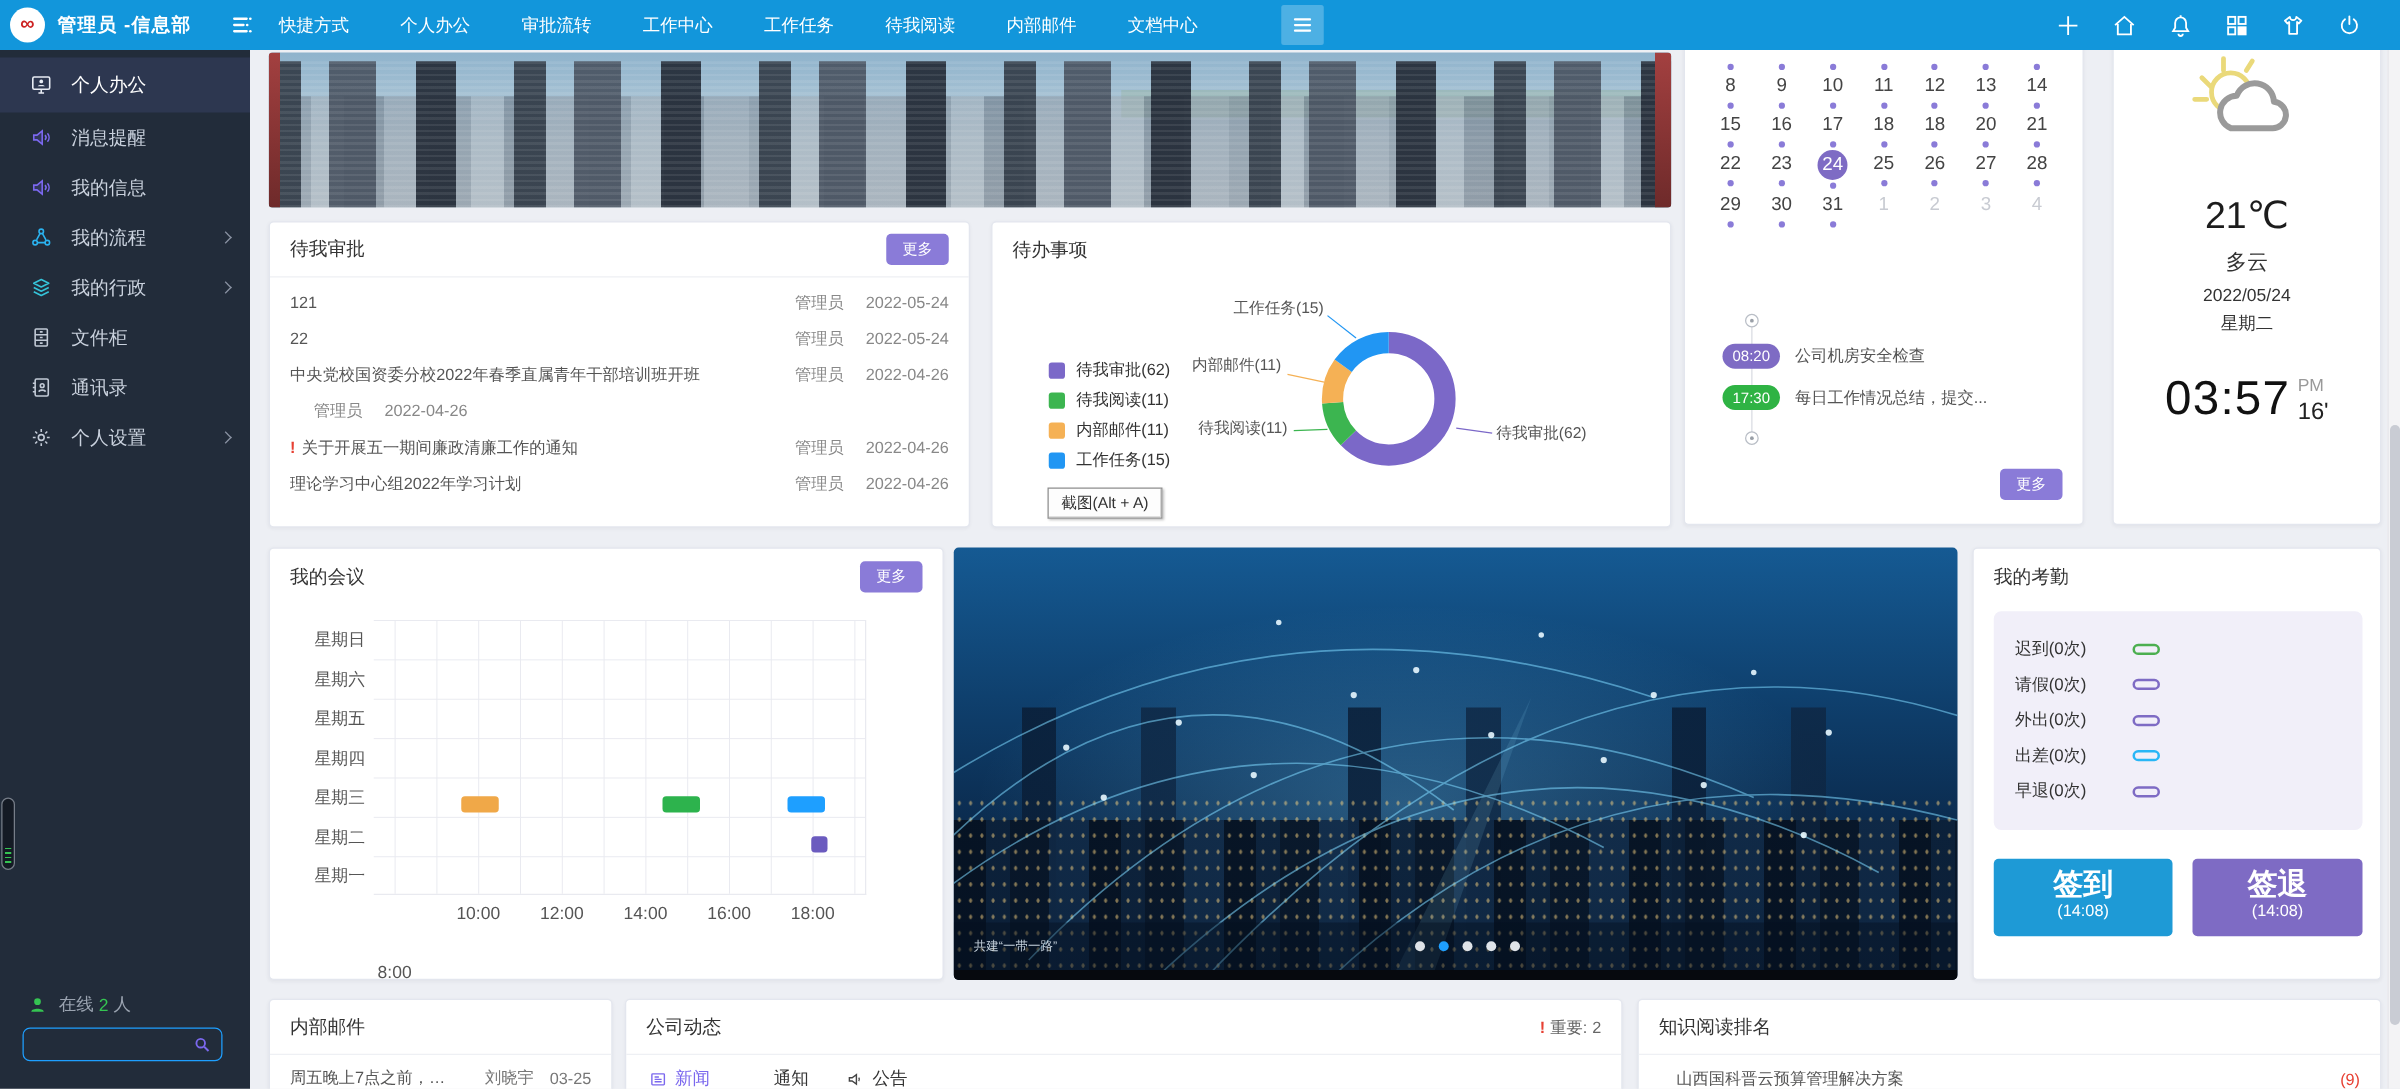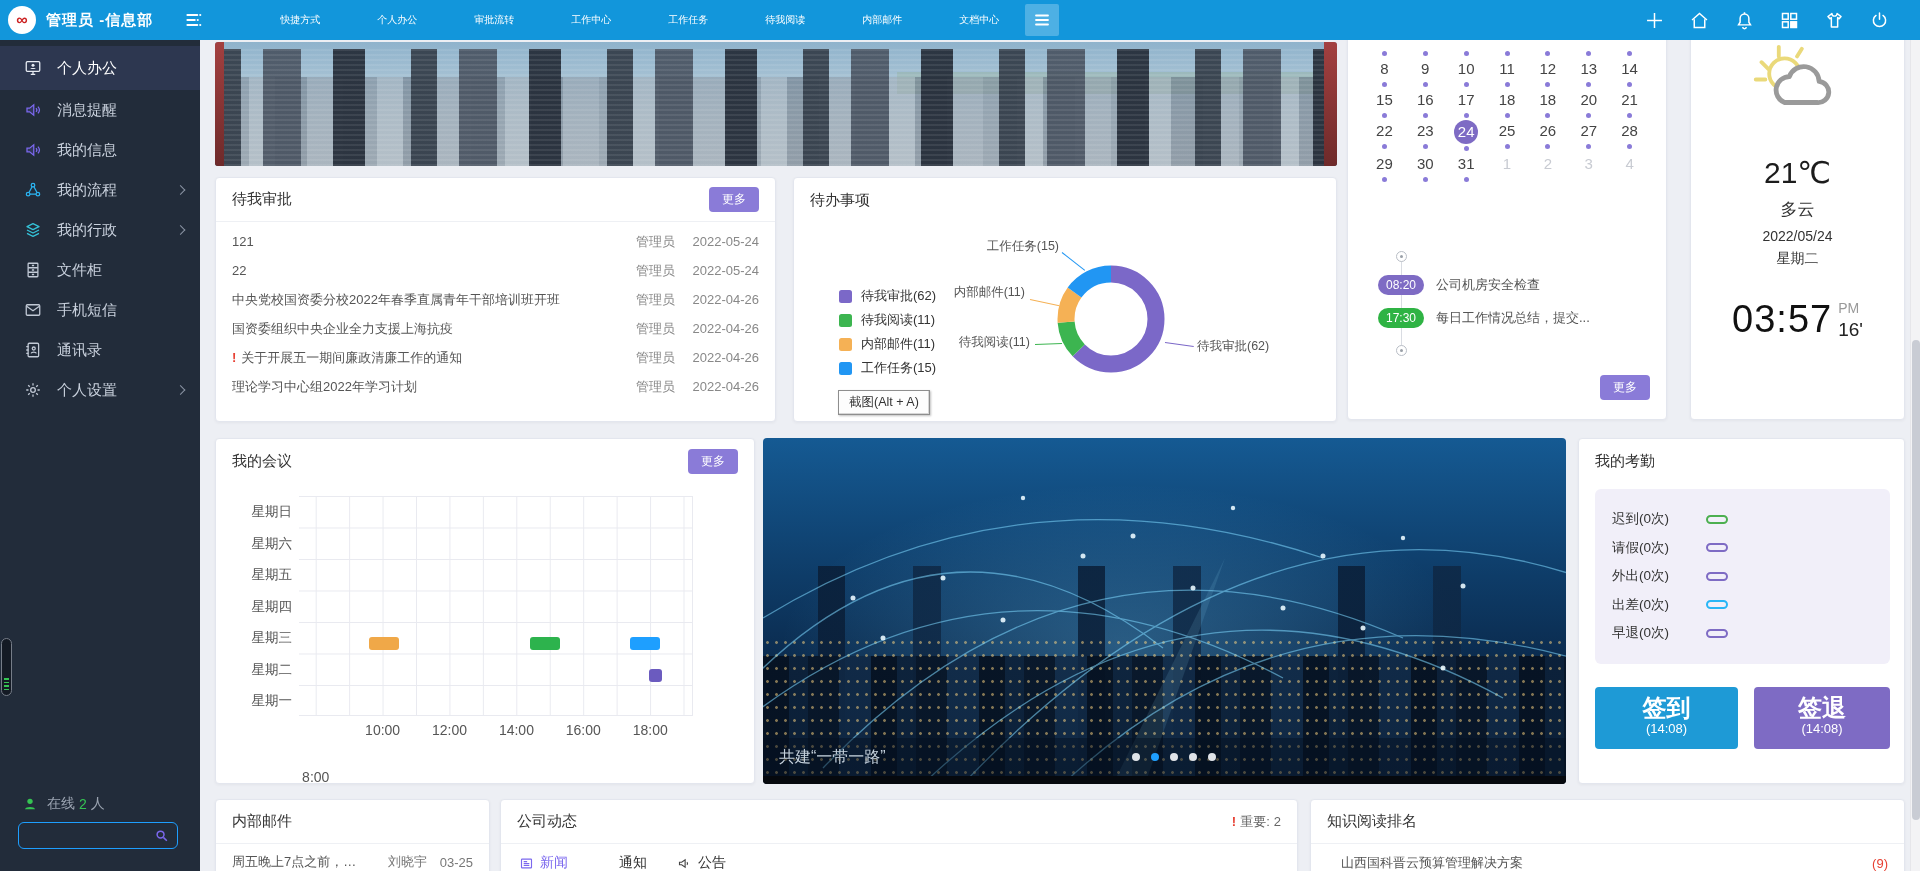--- a/index.html
+++ b/index.html
@@ -9,21 +9,21 @@
 
   
   .navbar{position:absolute;top:0;left:0;width:1920px;height:40px;background:#1296db;
     display:flex;align-items:center;z-index:50;}
   .logo{width:28px;height:28px;border-radius:50%;background:#fff;margin-left:8px;flex:none;
     display:flex;align-items:center;justify-content:center;color:#cc2222;font-weight:bold;font-size:16px;}
   .user-title{color:#fff;font-size:15px;font-weight:bold;margin-left:10px;letter-spacing:1px;white-space:nowrap;}
   .menu-toggle{width:30px;height:30px;margin-left:26px;display:flex;align-items:center;justify-content:center;cursor:pointer;}
   .menu-toggle svg{width:20px;height:20px;}
   .top-menu{display:flex;margin-left:14px;}
-  .tm-item{color:#fff;font-size:10px;width:97px;text-align:right;cursor:pointer;line-height:40px;height:40px;white-space:nowrap;}
+  .tm-item{color:#fff;font-size:14px;width:97px;text-align:left;cursor:pointer;line-height:40px;height:40px;white-space:nowrap;}
   .menu-collapse{width:34px;height:32px;background:rgba(255,255,255,.25);border-radius:2px;
     display:flex;align-items:center;justify-content:center;margin-left:26px;cursor:pointer;}
   .menu-collapse svg{width:18px;height:18px;}
   .nav-icons{margin-left:auto;margin-right:30px;display:flex;gap:24px;align-items:center;}
   .nav-ic{width:21px;height:21px;cursor:pointer;}
   .nav-ic svg{width:21px;height:21px;}
 
   
   .sidebar{position:absolute;top:40px;left:0;width:200px;height:831px;background:#222c3a;z-index:40;}
   .side-list{padding-top:6px;}
@@ -138,21 +138,21 @@
   .cr-glow{position:absolute;inset:0;background:radial-gradient(ellipse at 45% 60%,rgba(120,210,255,.28),transparent 55%);}
   .cr-b2{position:absolute;bottom:8px;left:0;right:0;height:210px;
     background:repeating-linear-gradient(90deg,transparent 0 55px,rgba(10,30,55,.85) 55px 82px,transparent 82px 150px,rgba(14,38,66,.8) 150px 178px,transparent 178px 260px);}
   .cr-b1{position:absolute;bottom:8px;left:0;right:0;height:120px;
     background:repeating-linear-gradient(90deg,rgba(6,18,34,.95) 0 26px,rgba(12,32,56,.9) 26px 45px,rgba(8,22,40,.95) 45px 76px,rgba(16,40,68,.85) 76px 108px);}
   .cr-windows{position:absolute;bottom:8px;left:0;right:0;height:140px;
     background-image:radial-gradient(rgba(255,215,130,.5) 1px,transparent 1.4px);background-size:9px 13px;}
   .cr-arcs{position:absolute;inset:0;}
   .cr-caption-bar{position:absolute;left:0;right:0;bottom:8px;height:38px;background:rgba(5,15,30,.45);
     display:flex;align-items:center;padding:0 16px;}
-  .cr-caption{color:#c6d2dd;font-size:16px;}
+  .cr-caption{color:#c6d2dd;font-size:10px;}
   .cr-dots{position:absolute;left:46%;display:flex;gap:11px;}
   .cr-dot{width:8px;height:8px;border-radius:50%;background:#dfe3e8;cursor:pointer;}
   .cr-dot.on{background:#1e9fff;}
   .cr-bottombar{position:absolute;bottom:0;height:8px;left:0;right:0;background:#06090e;}
 
   
   .attendance{left:1378px;top:398px;width:327px;height:346px;}
   .att-box{position:absolute;left:16px;top:50px;width:295px;height:175px;background:#f1eff9;border-radius:6px;padding-top:16px;}
   .att-row{display:flex;align-items:center;height:28.5px;padding-left:17px;}
   .att-row .lbl{width:78px;font-size:13.5px;color:#333;}
@@ -314,29 +314,20 @@
           <svg viewBox="0 0 24 24" fill="none" stroke="#c2cad6" stroke-width="1.7">
             <rect x="5.5" y="3" width="13" height="18" rx="1"></rect>
             <path d="M5.5 9h13M5.5 15h13M10.5 6h3M10.5 12h3M10.5 18h3"></path>
           </svg>
         </span>
         <span class="lbl">文件柜</span>
       </div>
       <div class="side-item">
         <span class="ico">
           <svg viewBox="0 0 24 24" fill="none" stroke="#c2cad6" stroke-width="1.7">
-            <rect x="3" y="5" width="18" height="14" rx="1.5"></rect>
-            <path d="M3.5 7l8.5 6 8.5-6"></path>
-          </svg>
-        </span>
-        <span class="lbl">手机短信</span>
-      </div>
-      <div class="side-item">
-        <span class="ico">
-          <svg viewBox="0 0 24 24" fill="none" stroke="#c2cad6" stroke-width="1.7">
             <rect x="5.5" y="3" width="14" height="18" rx="1.5"></rect>
             <path d="M3 7.5h3M3 12h3M3 16.5h3"></path>
             <circle cx="13" cy="10" r="2"></circle>
             <path d="M9.5 16.5c.6-2.3 6.4-2.3 7 0"></path>
           </svg>
         </span>
         <span class="lbl">通讯录</span>
       </div>
       <div class="side-item">
         <span class="ico">
@@ -501,21 +492,20 @@
           <span class="t">22</span>
           <span class="a">管理员</span>
           <span class="d">2022-05-24</span>
         </div>
         <div class="approval-row">
           <span class="t">中央党校国资委分校2022年春季直属青年干部培训班开班</span>
           <span class="a">管理员</span>
           <span class="d">2022-04-26</span>
         </div>
         <div class="approval-row">
-          <span class="t">国资委组织中央企业全力支援上海抗疫</span>
           <span class="a">管理员</span>
           <span class="d">2022-04-26</span>
         </div>
         <div class="approval-row">
           <span class="urg">!</span>
           <span class="t">关于开展五一期间廉政清廉工作的通知</span>
           <span class="a">管理员</span>
           <span class="d">2022-04-26</span>
         </div>
         <div class="approval-row">

